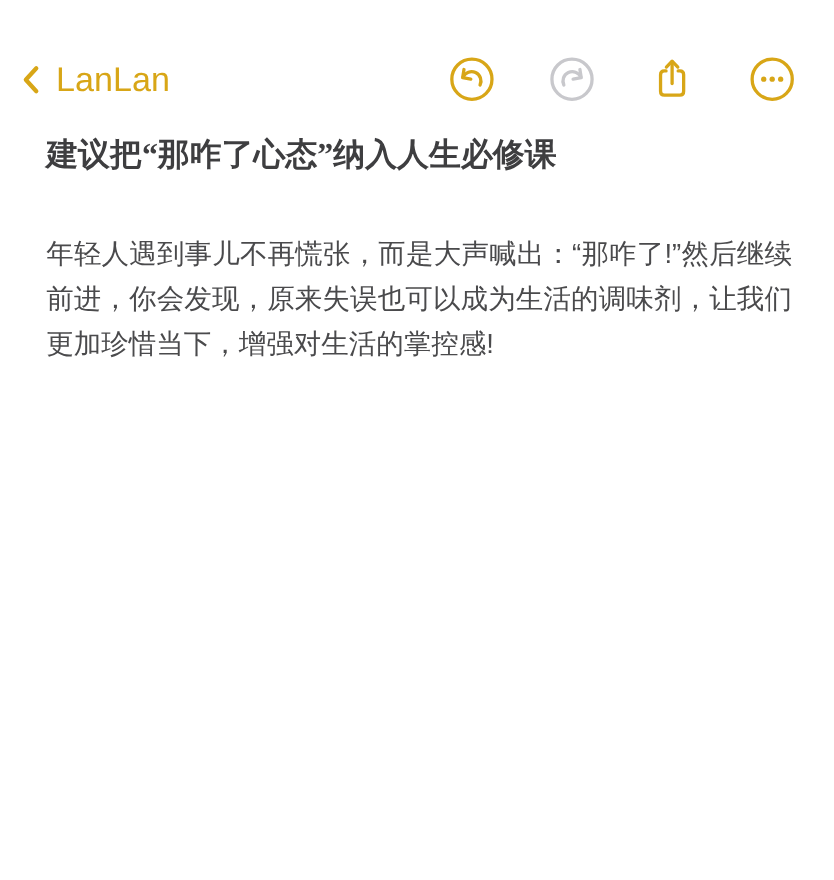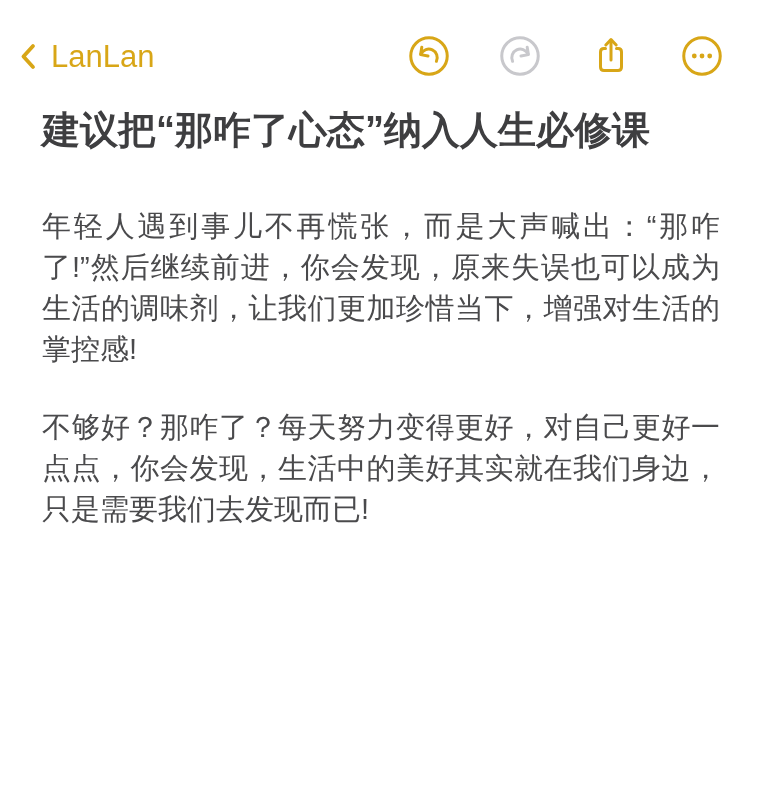--- a/index.html
+++ b/index.html
@@ -9,21 +9,21 @@
     --body-text:#4A4A4C;
     --background:#FFFFFF;
   }
   *{box-sizing:border-box;}
   html,body{margin:0;padding:0;}
   body{
     width:758px;height:800px;overflow:hidden;
     background:var(--background);
     font-family:"Liberation Sans","DejaVu Sans",sans-serif;
   }
-  .page{width:758px;height:588px;background:var(--background);}
+  .page{width:758px;height:588px;background:var(--background);margin-top:16px;}
   
   .nav{
     display:flex;align-items:center;justify-content:space-between;
     padding:32px 34px 0 18px;height:80px;
   }
   .back{
     display:flex;align-items:center;gap:13px;
     background:none;border:0;padding:0;cursor:pointer;
     color:var(--accent-gold);
   }
@@ -36,26 +36,26 @@
     background:none;border:0;padding:0;cursor:pointer;
     width:44px;height:46px;display:flex;align-items:center;justify-content:center;
     color:var(--accent-gold);
   }
   .tb.disabled{color:var(--disabled-gray);}
   .icon{display:block;}
   
   .note{padding:0 38px 0 42px;}
   .note-title{
     margin:28px 0 0;
-    font-size:38px;line-height:1.2;font-weight:700;
-    color:var(--title-text);white-space:nowrap;letter-spacing:0;
+    font-size:29px;line-height:1.2;font-weight:700;
+    color:var(--title-text);white-space:nowrap;letter-spacing:0;font-family:Liberation Serif, serif;
   }
   .note p{
     margin:37px 0 0;
-    font-size:29px;line-height:41px;font-weight:400;
+    font-size:25px;line-height:41px;font-weight:400;
     color:var(--body-text);
     text-align:justify;text-justify:inter-ideograph;
   }
   .note p:first-of-type{margin-top:52px;}
 </style>
 </head>
 <body>
 
 <div class="page">
 
@@ -99,16 +99,15 @@
           <circle cx="22" cy="22" r="2.4" fill="currentColor"></circle>
           <circle cx="29.7" cy="22" r="2.4" fill="currentColor"></circle>
         </svg>
       </button>
     </div>
   </header>
 
   <main class="note">
     <h1 class="note-title">建议把“那咋了心态”纳入人生必修课</h1>
     <p>年轻人遇到事儿不再慌张，而是大声喊出：“那咋了!”然后继续前进，你会发现，原来失误也可以成为生活的调味剂，让我们更加珍惜当下，增强对生活的掌控感!</p>
-    <p>不够好？那咋了？每天努力变得更好，对自己更好一点点，你会发现，生活中的美好其实就在我们身边，只是需要我们去发现而已!</p>
   </main>
 
 </div>
 
 </body></html>

